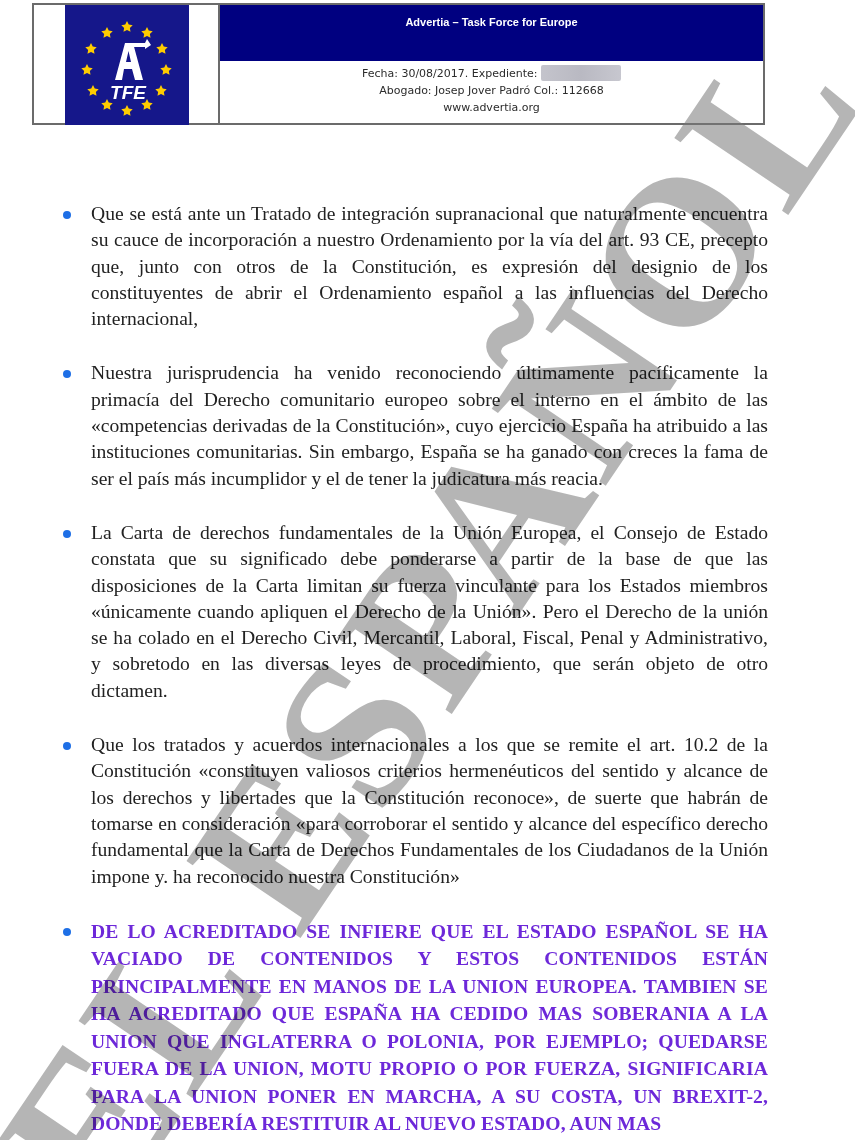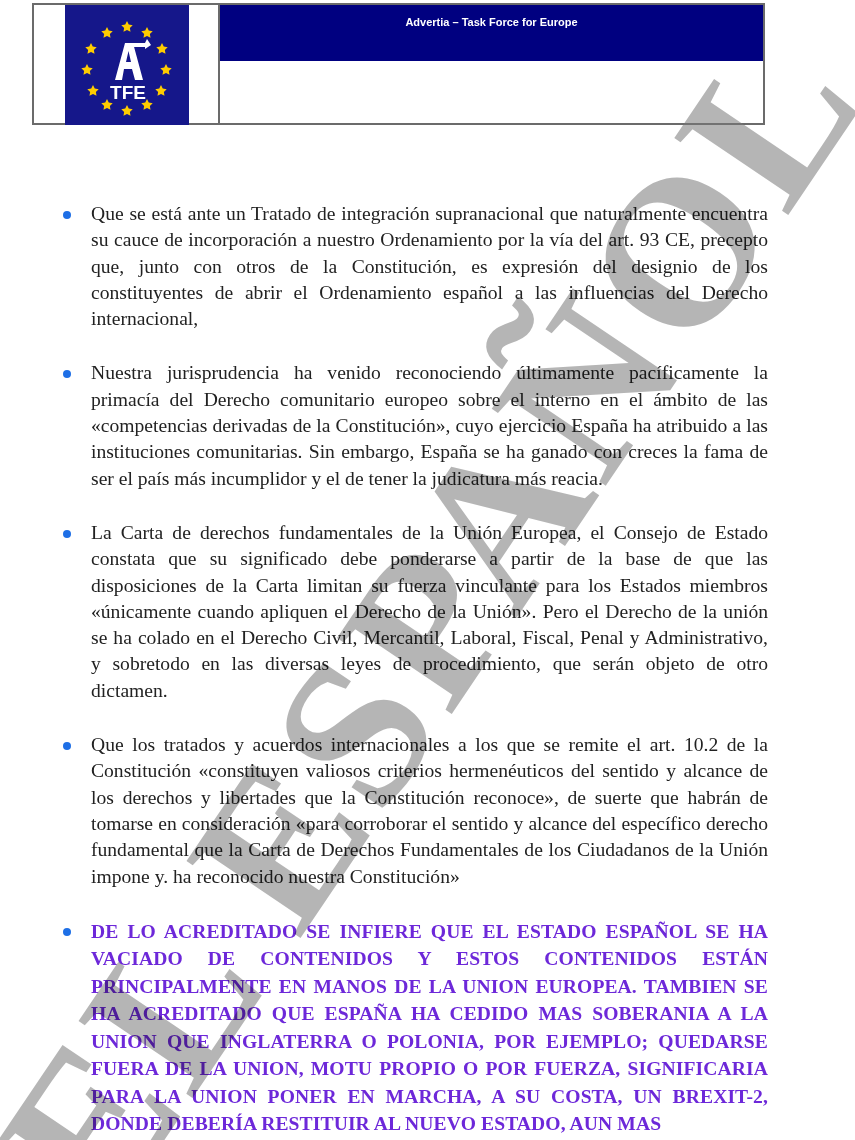--- a/index.html
+++ b/index.html
@@ -27,20 +27,21 @@
       display: flex;
       background: #fff;
     }
     .logo-cell {
       width: 186px;
       height: 100%;
       border-right: 2px solid #6b6b6b;
       box-sizing: border-box;
       position: relative;
       background: #fff;
+      font-style: italic;
     }
     .logo {
       position: absolute;
       left: 31px;
       top: 0;
       width: 124px;
       height: 120px;
       background: #15178a;
     }
     .logo svg { display: block; }
@@ -168,20 +169,28 @@
         <path d="M50 75 L60 38 L68 38 L78 75 L70 75 L67 64 L59 64 L57 75 Z M61 57 L66 57 L63.5 46 Z" fill="#ffffff"></path>
         <path d="M64 38 L80 38 L82 34 L86 40 L80 44 L80 42 L66 42 Z" fill="#ffffff"></path>
         <text x="63" y="94" text-anchor="middle" font-family="Liberation Sans, sans-serif" font-weight="bold" font-size="19" fill="#ffffff">TFE</text>
       </svg>
     </div>
   </div>
   <div class="info-cell">
     <div class="info-top">
       <div>Advertia – Task Force for Europe</div>
     </div>
+    <div class="info-bottom">
+      <div>
+        <span>Fecha: 30/08/2017. Expediente:</span>
+        <span class="redacted"></span>
+      </div>
+      <div>Abogado: Josep Jover Padró Col.: 112668</div>
+      <div>www.advertia.org</div>
+    </div>
   </div>
 </div>
 
 <div class="watermark">
   <div class="watermark-text">EL ESPAÑOL</div>
 </div>
 
 <div class="content text-layer">
   <ul class="bullets">
     <li>

